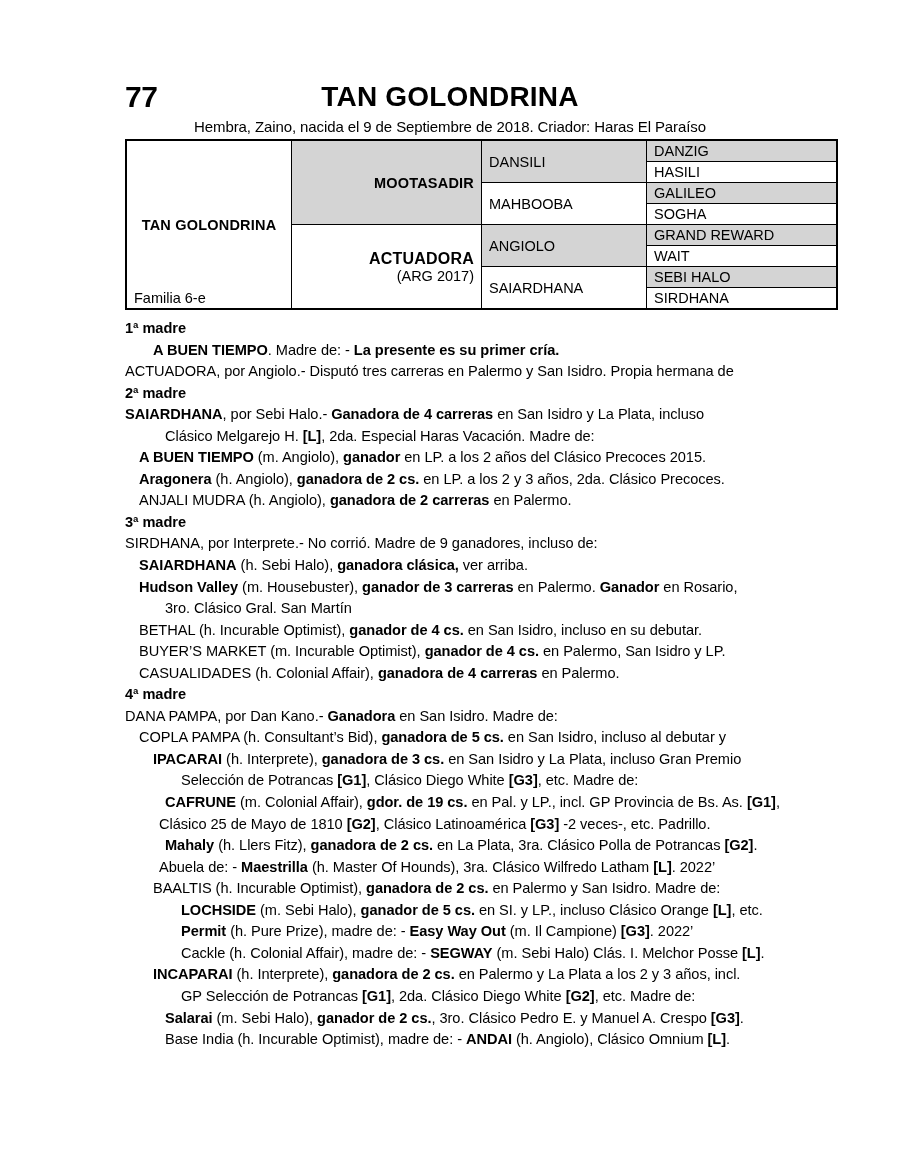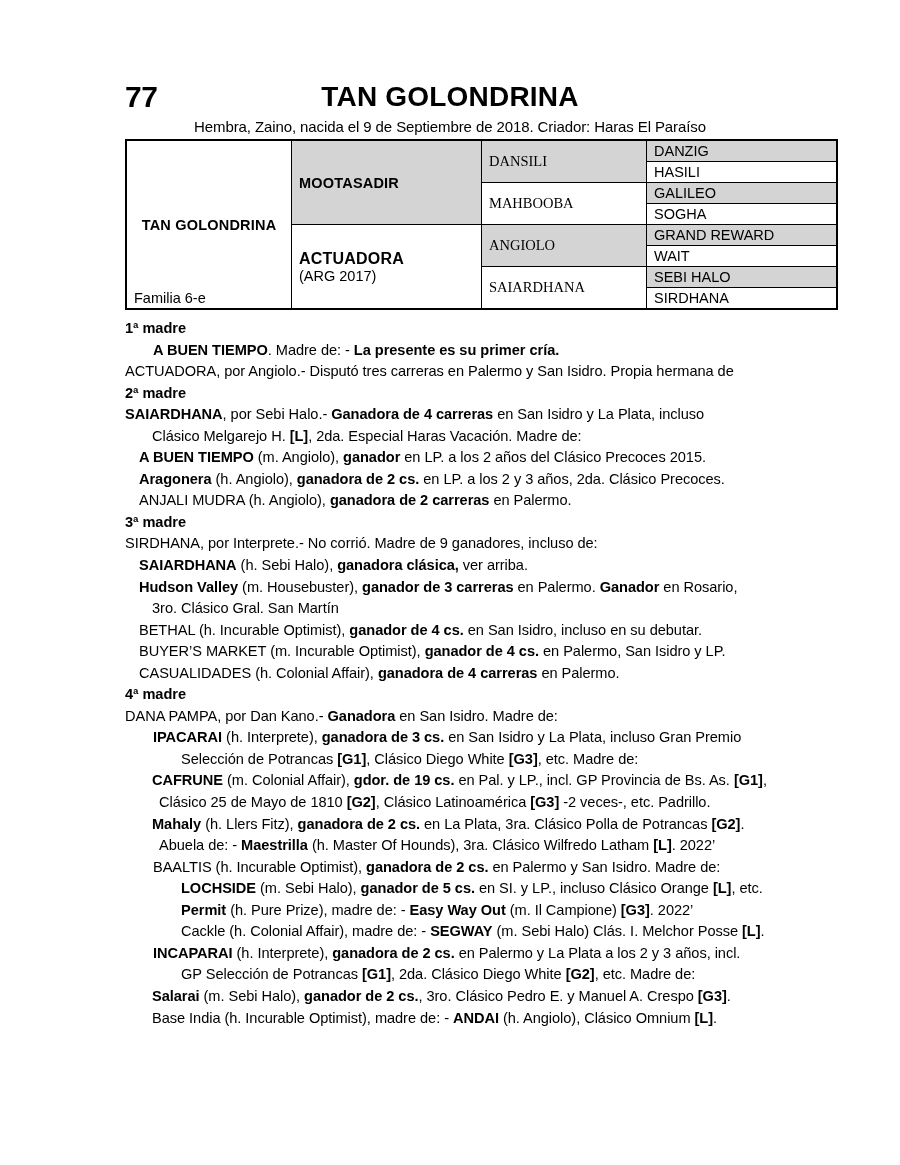--- a/index.html
+++ b/index.html
@@ -38,22 +38,22 @@
     border:1px solid #000;
     font-size:14.5px;
     padding:0 7px;
     vertical-align:middle;
     height:20px;
     overflow:hidden;
     white-space:nowrap;
   }
   .shade{background:#d4d4d4;}
   .c1{width:150px;}
-  .c2{width:175px;}
-  .c3{width:150px;font-family:Liberation Serif, serif;}
+  .c2{width:175px;text-align:right;}
+  .c3{width:150px;}
   .c4{width:175px;}
   .subject{
     text-align:center;font-weight:bold;font-size:13px;letter-spacing:0.2px;
     vertical-align:middle;position:relative;
   }
   .subject .familia{
     position:absolute;left:7px;bottom:2px;font-weight:normal;font-size:14.5px;
     letter-spacing:0;
   }
   .sire-name{font-weight:bold;font-size:16px;letter-spacing:0.2px;}
@@ -65,21 +65,21 @@
     position:absolute;left:125px;top:318px;width:665px;
     font-size:14.6px;line-height:21.55px;
     letter-spacing:-0.05px;
   }
   .ln{white-space:pre-wrap;}
   .hd{font-weight:bold;}
   b{font-weight:bold;}
   .i0{margin-left:0px;}
   .i1{margin-left:14px;}
   .i2{margin-left:28px;}
-  .i3{margin-left:27px;}
+  .i3{margin-left:40px;}
   .i4{margin-left:56px;}
   .i5{margin-left:34px;}
 </style>
 </head>
 <body>
 
 <div class="page">
 
   <div class="header">
     <div class="hdr-row">
@@ -144,20 +144,21 @@
       <div class="ln hd i0">3ª madre</div>
       <div class="ln i0">SIRDHANA, por Interprete.- No corrió. Madre de 9 ganadores, incluso de:</div>
       <div class="ln i1"><b>SAIARDHANA</b> (h. Sebi Halo), <b>ganadora clásica,</b> ver arriba.</div>
       <div class="ln i1"><b>Hudson Valley</b> (m. Housebuster), <b>ganador de 3 carreras</b> en Palermo. <b>Ganador</b> en Rosario,</div>
       <div class="ln i3">3ro. Clásico Gral. San Martín</div>
       <div class="ln i1">BETHAL (h. Incurable Optimist), <b>ganador de 4 cs.</b> en San Isidro, incluso en su debutar.</div>
       <div class="ln i1">BUYER’S MARKET (m. Incurable Optimist), <b>ganador de 4 cs.</b> en Palermo, San Isidro y LP.</div>
       <div class="ln i1">CASUALIDADES (h. Colonial Affair), <b>ganadora de 4 carreras</b> en Palermo.</div>
       <div class="ln hd i0">4ª madre</div>
       <div class="ln i0">DANA PAMPA, por Dan Kano.- <b>Ganadora</b> en San Isidro. Madre de:</div>
+      <div class="ln i1">COPLA PAMPA (h. Consultant’s Bid), <b>ganadora de 5 cs.</b> en San Isidro, incluso al debutar y</div>
       <div class="ln i2"><b>IPACARAI</b> (h. Interprete), <b>ganadora de 3 cs.</b> en San Isidro y La Plata, incluso Gran Premio</div>
       <div class="ln i4">Selección de Potrancas <b>[G1]</b>, Clásico Diego White <b>[G3]</b>, etc. Madre de:</div>
       <div class="ln i3"><b>CAFRUNE</b> (m. Colonial Affair), <b>gdor. de 19 cs.</b> en Pal. y LP., incl. GP Provincia de Bs. As. <b>[G1]</b>,</div>
       <div class="ln i5">Clásico 25 de Mayo de 1810 <b>[G2]</b>, Clásico Latinoamérica <b>[G3]</b> -2 veces-, etc. Padrillo.</div>
       <div class="ln i3"><b>Mahaly</b> (h. Llers Fitz), <b>ganadora de 2 cs.</b> en La Plata, 3ra. Clásico Polla de Potrancas <b>[G2]</b>.</div>
       <div class="ln i5">Abuela de: - <b>Maestrilla</b> (h. Master Of Hounds), 3ra. Clásico Wilfredo Latham <b>[L]</b>. 2022’</div>
       <div class="ln i2">BAALTIS (h. Incurable Optimist), <b>ganadora de 2 cs.</b> en Palermo y San Isidro. Madre de:</div>
       <div class="ln i4"><b>LOCHSIDE</b> (m. Sebi Halo), <b>ganador de 5 cs.</b> en SI. y LP., incluso Clásico Orange <b>[L]</b>, etc.</div>
       <div class="ln i4"><b>Permit</b> (h. Pure Prize), madre de: - <b>Easy Way Out</b> (m. Il Campione) <b>[G3]</b>. 2022’</div>
       <div class="ln i4">Cackle (h. Colonial Affair), madre de: - <b>SEGWAY</b> (m. Sebi Halo) Clás. I. Melchor Posse <b>[L]</b>.</div>

